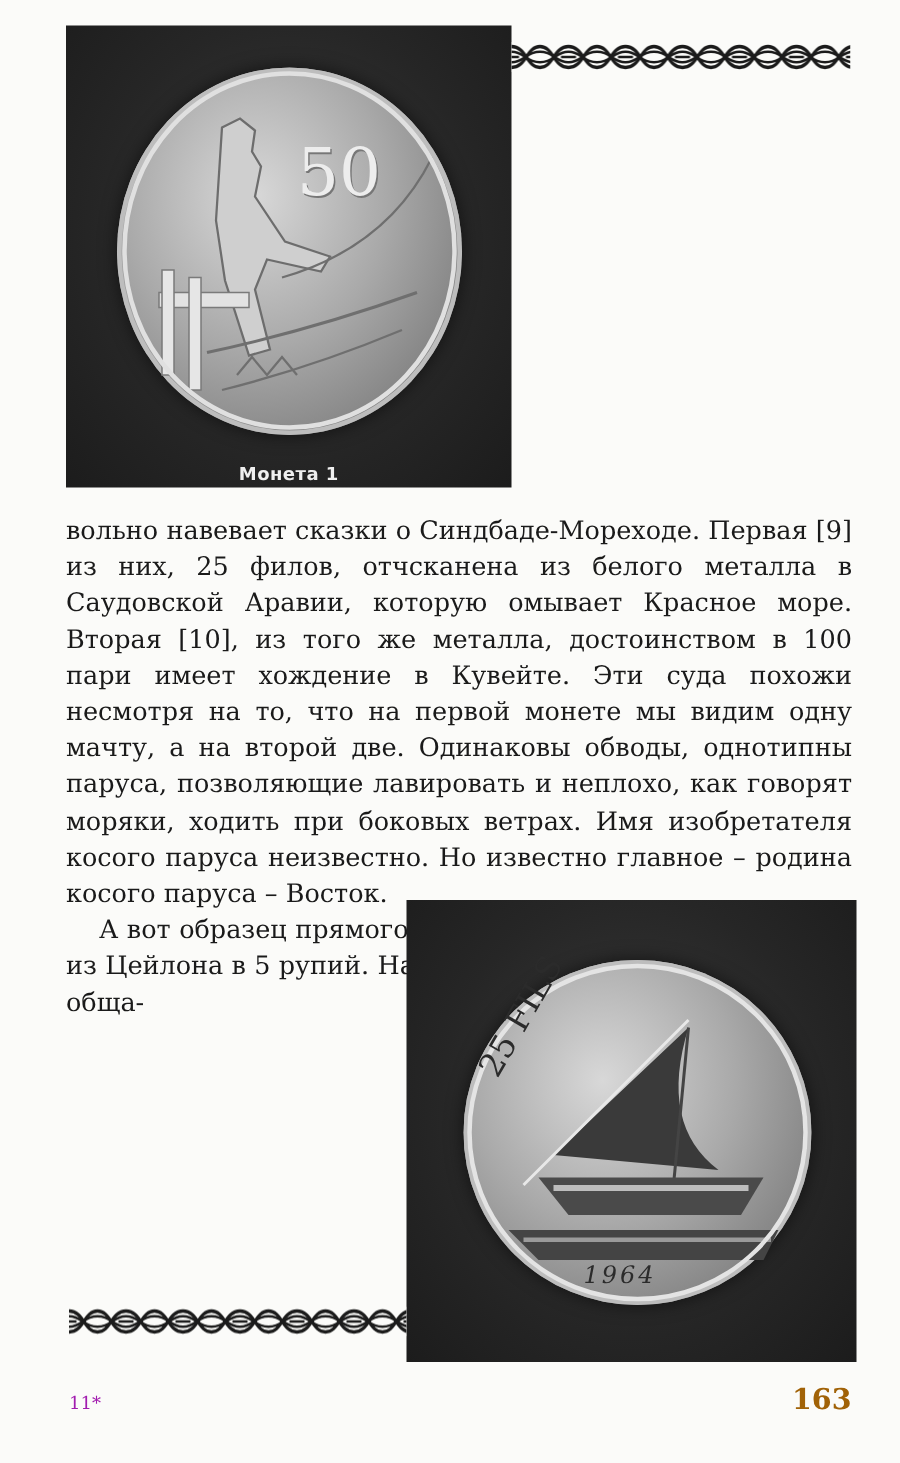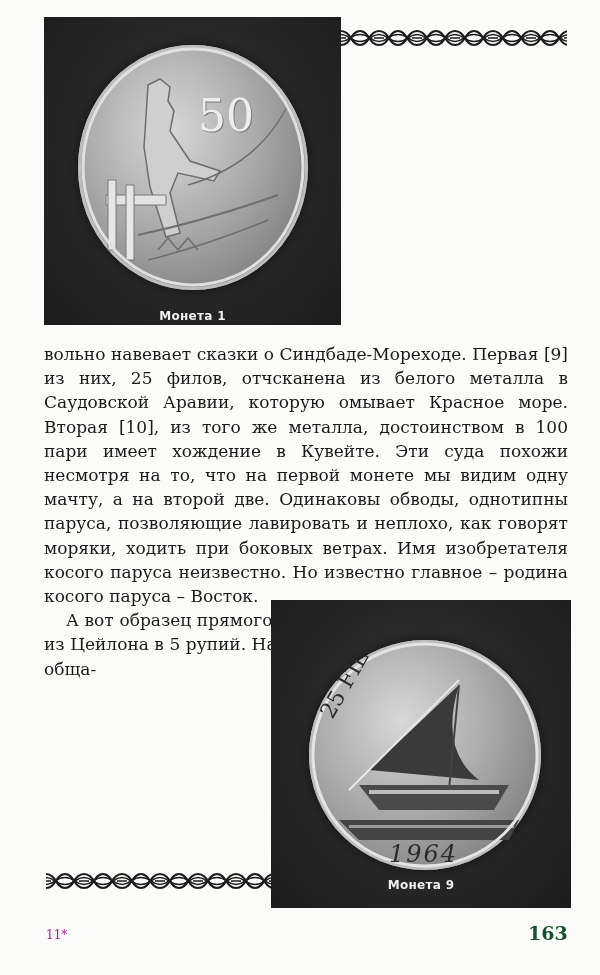--- a/index.html
+++ b/index.html
@@ -26,21 +26,21 @@
   .text-block {
     position: absolute; left: 44px; top: 330px; width: 524px;
     font-size: 17px; line-height: 24.2px; text-align: justify; margin-top: 12px;
   }
   .text-block p { margin: 0; }
   .text-block p.indent { text-indent: 22px; }
   .footer-left {
     position: absolute; left: 46px; top: 928px; font-size: 12px; color: #a21caf;
   }
   .footer-right {
-    position: absolute; left: 528px; top: 922px; font-size: 19px; font-weight: bold; color: #14532d;
+    position: absolute; left: 528px; top: 922px; font-size: 19px; font-weight: bold; color: #a16207;
   }
 </style>
 </head>
 <body>
 
 <svg width="0" height="0" style="position:absolute">
   <defs>
     <pattern id="braid" x="0" y="0" width="38" height="20" patternUnits="userSpaceOnUse">
       <rect width="38" height="20" fill="#fbfbf9"></rect>
       <path d="M0 3 C 10 3, 10 17, 19 17 C 28 17, 28 3, 38 3" stroke="#1b1b1b" stroke-width="2.2" fill="none"></path>
@@ -93,23 +93,22 @@
       <path d="M40 150 L150 40" stroke="#e8e8e8" stroke-width="2"></path>
 
       <path d="M50 145 L200 145 L185 170 L70 170 Z" fill="#4a4a4a"></path>
       <rect x="60" y="150" width="130" height="4" fill="#bdbdbd"></rect>
 
       <path d="M30 180 L210 180 L200 200 L50 200 Z" fill="#444"></path>
       <rect x="40" y="185" width="165" height="3" fill="#9a9a9a"></rect>
       <ellipse cx="116" cy="115" rx="112" ry="111" fill="none" stroke="#e4e4e4" stroke-width="3"></ellipse>
     </svg>
     <span style="position:absolute; left:6px; top:70px; font-family:'DejaVu Serif',serif; font-size:22px; color:#2b2b2b; transform:rotate(-60deg); transform-origin:left top; white-space:nowrap;">25 FILS</span>
-    <span style="position:absolute; left:80px; top:200px; font-family:'DejaVu Serif',serif; font-size:24px; font-style:italic; color:#2b2b2b; letter-spacing:2px;">1964</span>
+    <span style="position:absolute; left:80px; top:200px; font-family:'DejaVu Serif',serif; font-size:16px; font-style:italic; color:#2b2b2b; letter-spacing:2px;">1964</span>
   </div>
-  <div class="caption" style="top:278px;">Монета 9</div>
 </div>
 
 <svg class="ornament" style="left:46px; top:871px;" width="225" height="20">
   <rect width="225" height="20" fill="url(#braid)"></rect>
 </svg>
 
 <div class="footer-left">11*</div>
 <div class="footer-right">163</div>
 
 </body></html>

